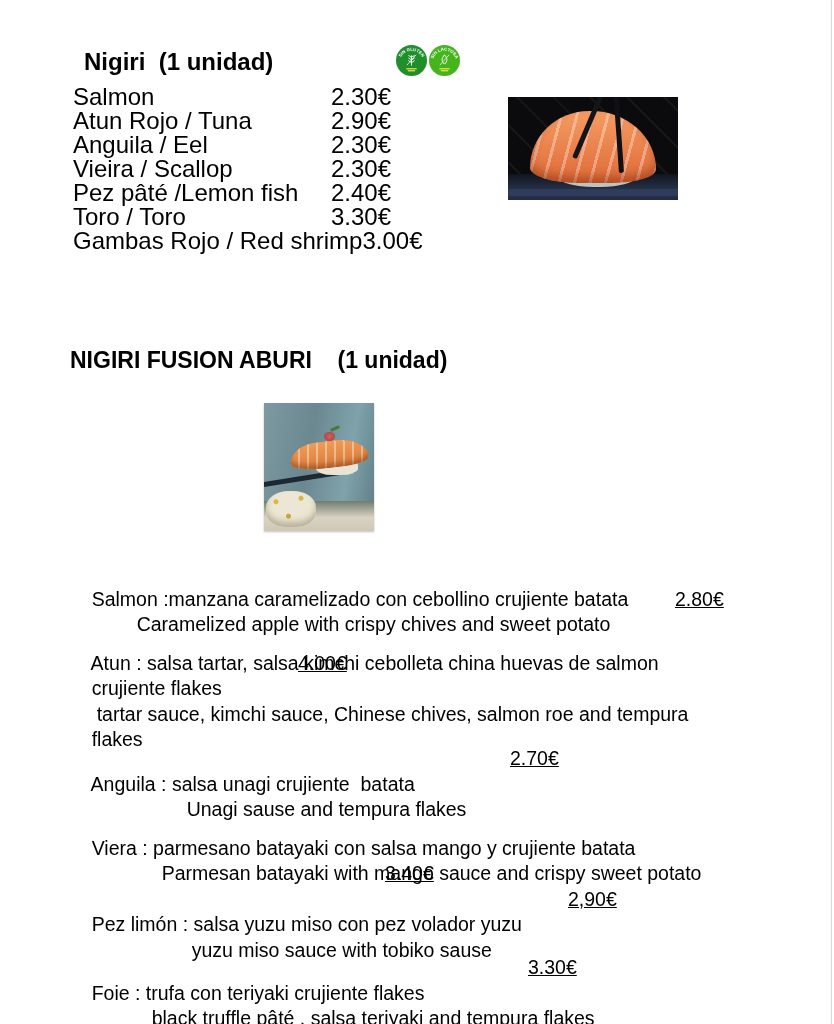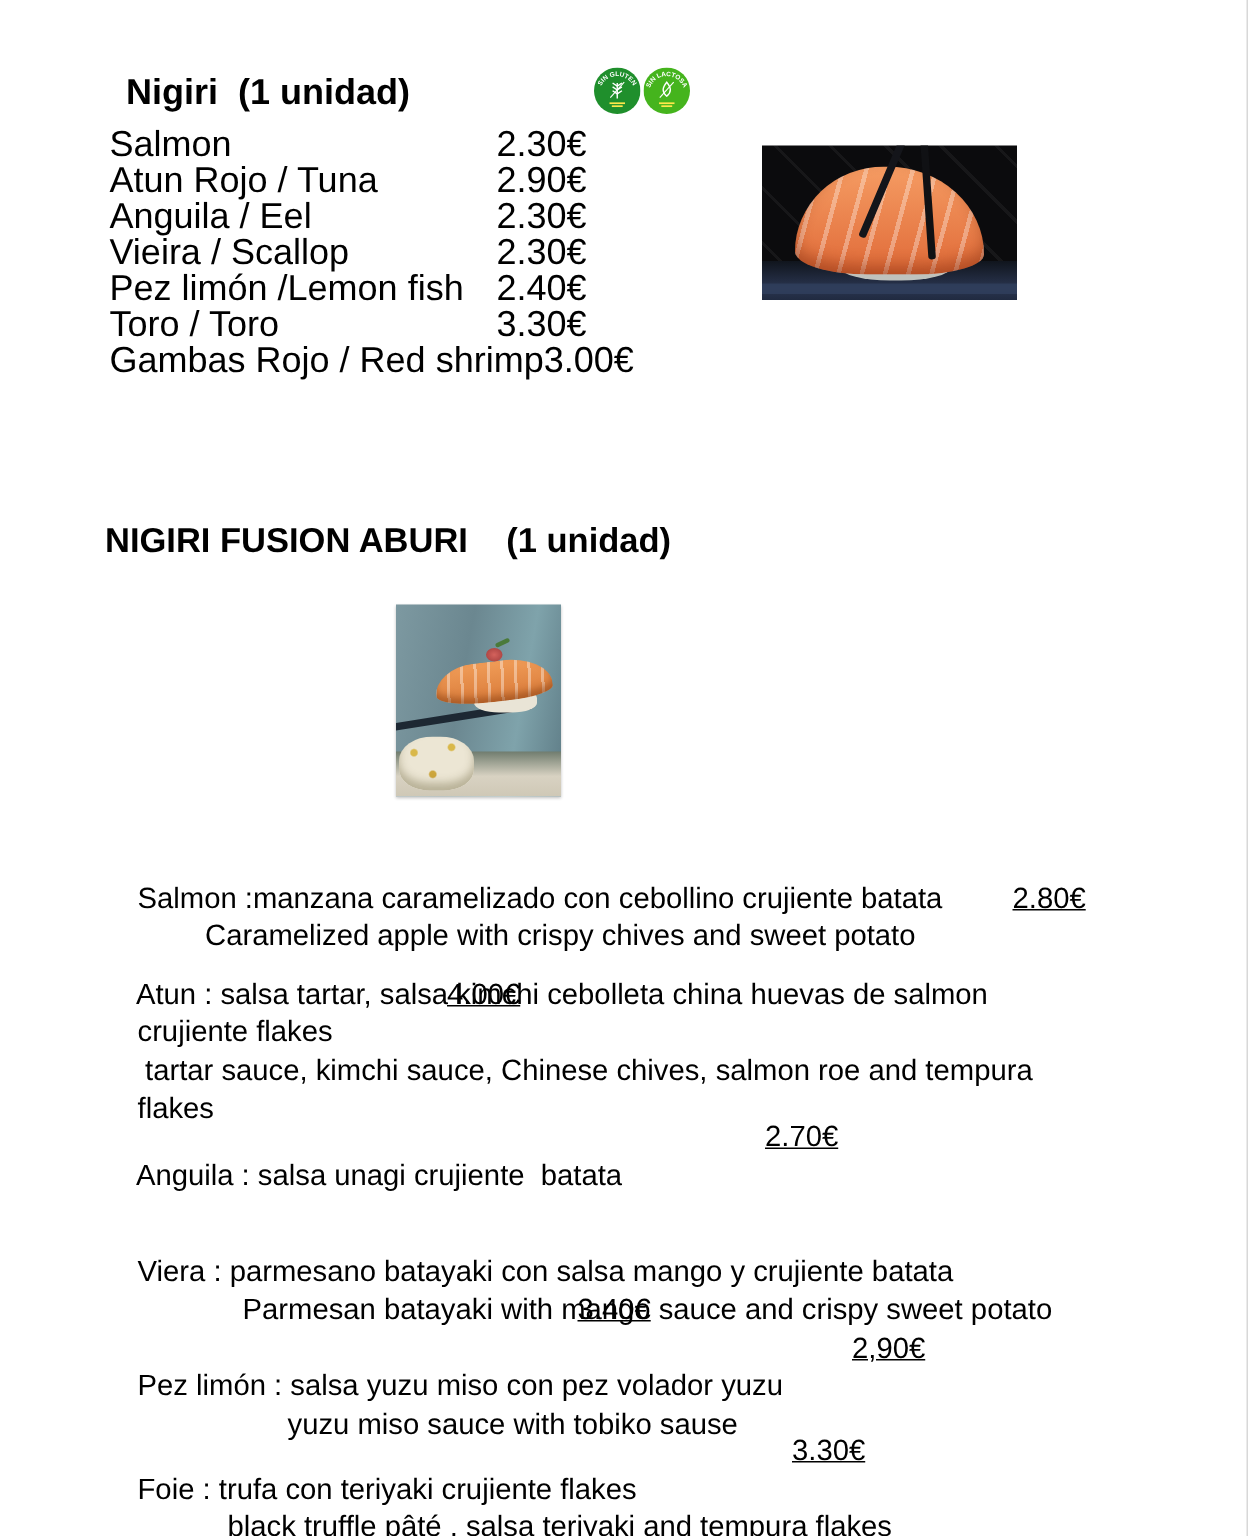--- a/index.html
+++ b/index.html
@@ -171,21 +171,21 @@
   </div>
   <div class="nrow">
     <span>Anguila / Eel</span>
     <span>2.30€</span>
   </div>
   <div class="nrow">
     <span>Vieira / Scallop</span>
     <span>2.30€</span>
   </div>
   <div class="nrow">
-    <span>Pez limón /Lemon fish</span>
+    <span>Pez pâté /Lemon fish</span>
     <span>2.40€</span>
   </div>
   <div class="nrow">
     <span>Toro / Toro</span>
     <span>3.30€</span>
   </div>
   <div class="nrow">
     <span>Gambas Rojo / Red shrimp</span>
     <span>3.00€</span>
   </div>
@@ -236,20 +236,23 @@
   <div class="pline">
     <span>flakes</span>
   </div>
 </div>
 
 <div class="abs para p3">
   <div class="pline">
     <span>Anguila : salsa unagi crujiente  batata</span>
     <span class="price" style="left:440px">2.70€</span>
   </div>
+  <div class="pline" style="padding-left:95px">
+    <span>Unagi sause and tempura flakes</span>
+  </div>
 </div>
 
 <div class="abs para p4">
   <div class="pline">
     <span>Viera : parmesano batayaki con salsa mango y crujiente batata</span>
   </div>
   <div class="pline" style="padding-left:70px">
     <span>Parmesan batayaki with mango sauce and crispy sweet potato</span>
   </div>
   <div class="pline">

